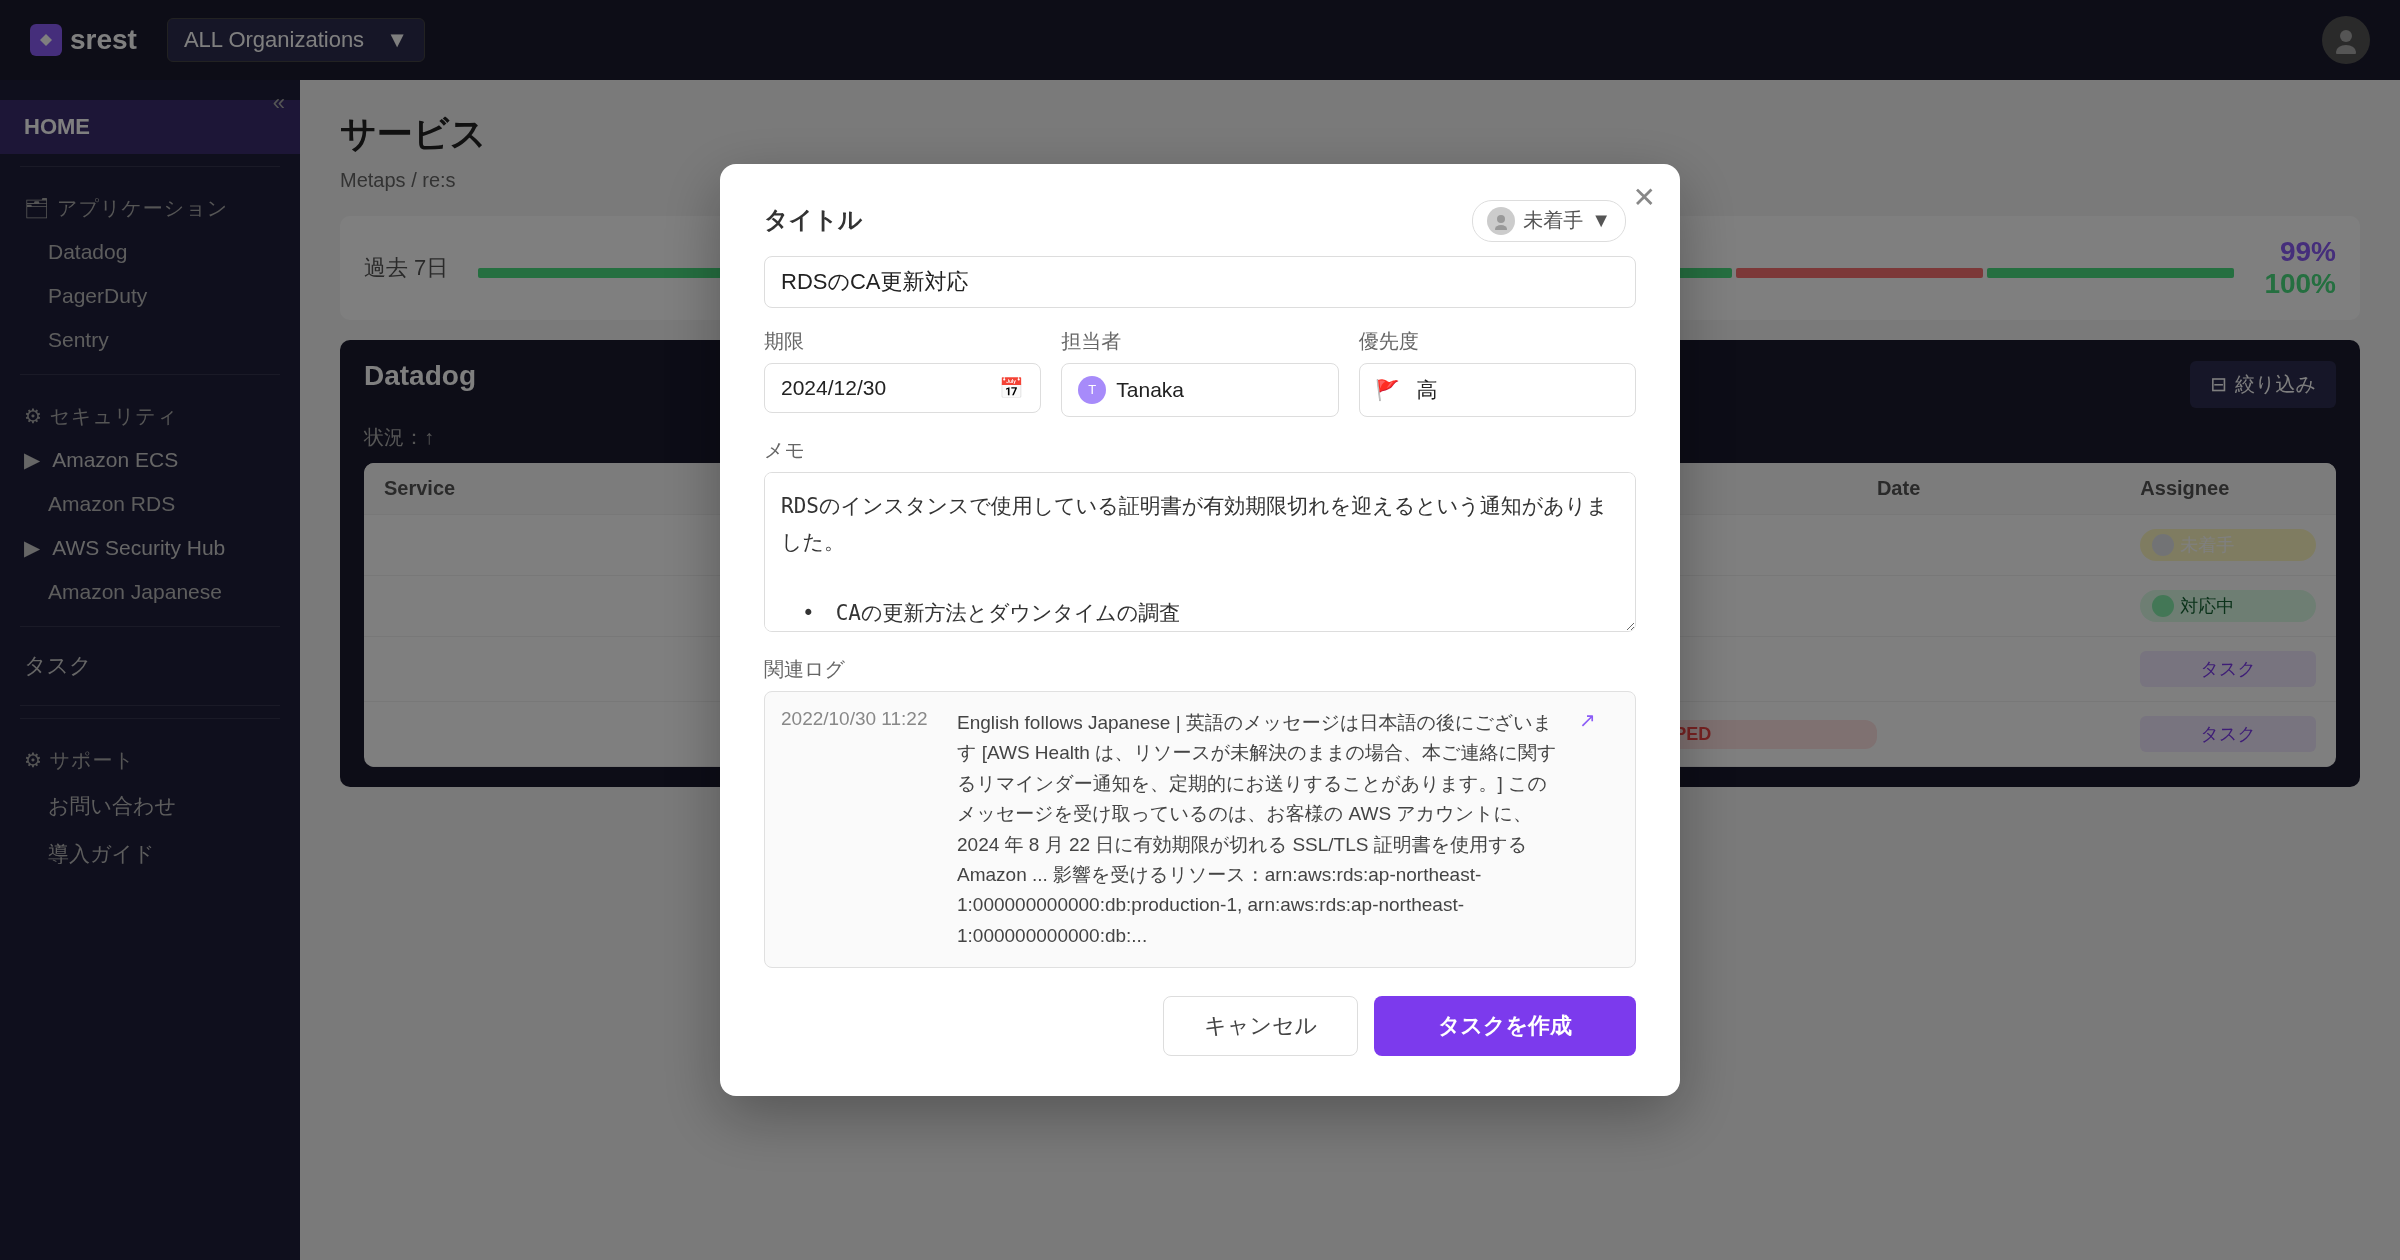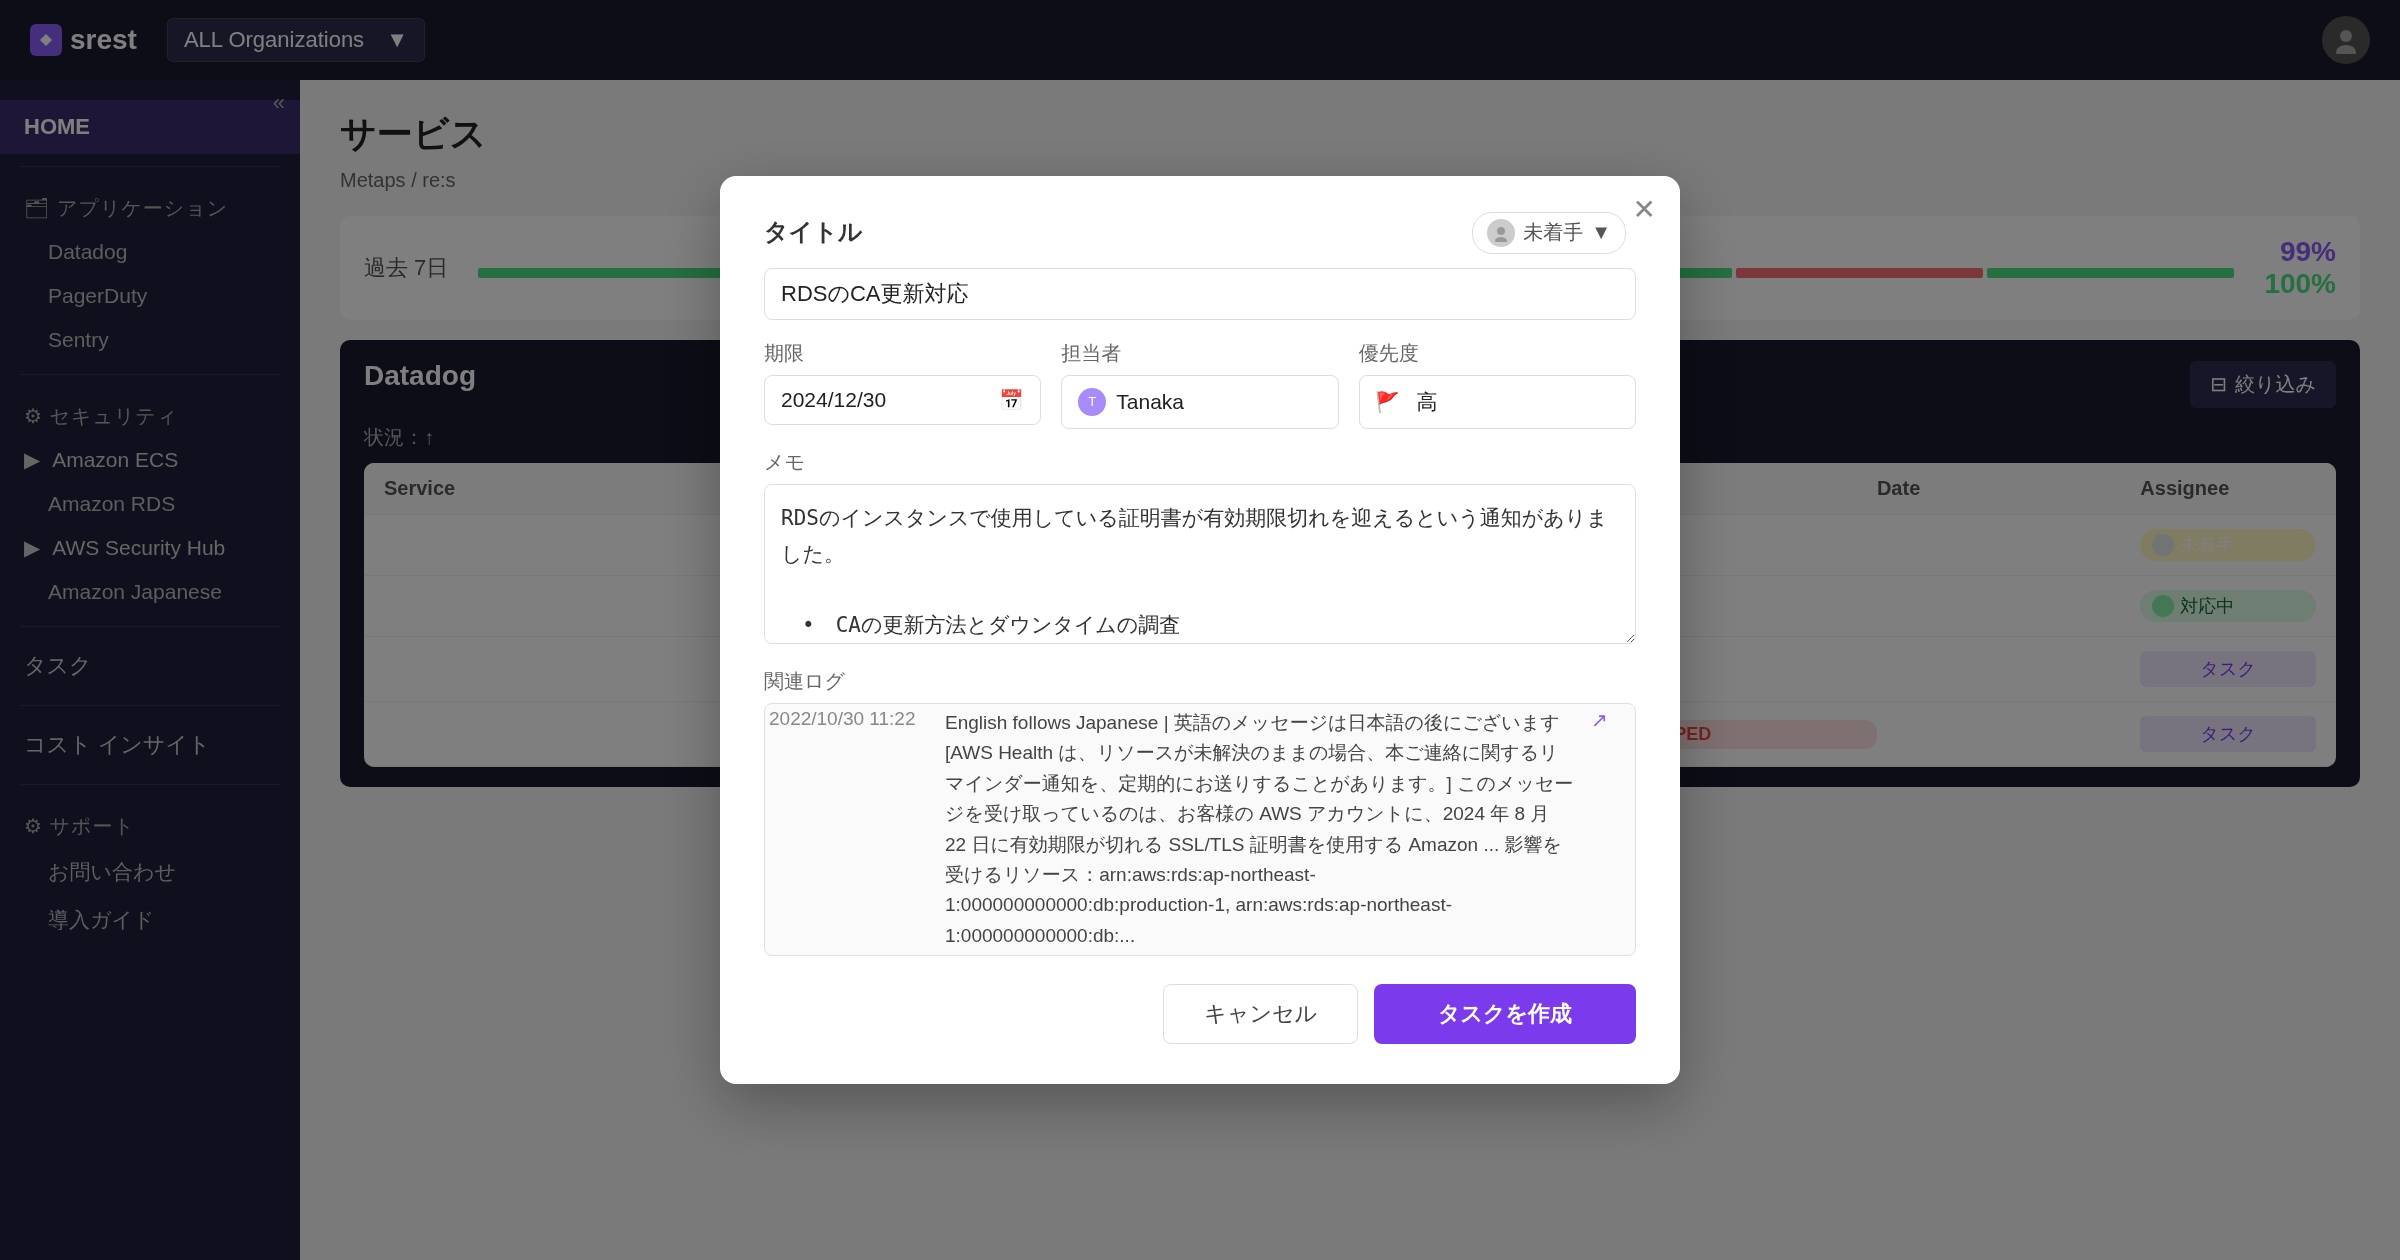--- a/index.html
+++ b/index.html
@@ -346,21 +346,21 @@
       color: #333;
       min-height: 160px;
       resize: vertical;
       outline: none;
       margin-bottom: 20px;
       line-height: 1.7;
     }
     .log-container {
       border: 1.5px solid #e0e0e0;
       border-radius: 8px;
-      padding: 4px;
+      padding: 16px;
       margin-bottom: 28px;
       background: #fafafa;
     }
     .log-row {
       display: grid;
       grid-template-columns: 160px 1fr 40px;
       gap: 16px;
       align-items: start;
     }
     .log-timestamp {
@@ -490,23 +490,20 @@
     AWS Security Hub
   </div>
   <div class="sidebar-sub-item">Amazon Japanese</div>
 
   <div class="sidebar-divider"></div>
   <div class="sidebar-item">
     <span>タスク</span>
   </div>
 
   <div class="sidebar-divider"></div>
-  <div class="sidebar-item">
-    <span>コスト インサイト</span>
-  </div>
 
   <div class="sidebar-divider"></div>
   <div class="sidebar-section-label">
     <span>⚙</span>
     サポート
   </div>
   <div class="sidebar-sub-item">お問い合わせ</div>
   <div class="sidebar-sub-item">導入ガイド</div>
 </div>
 

